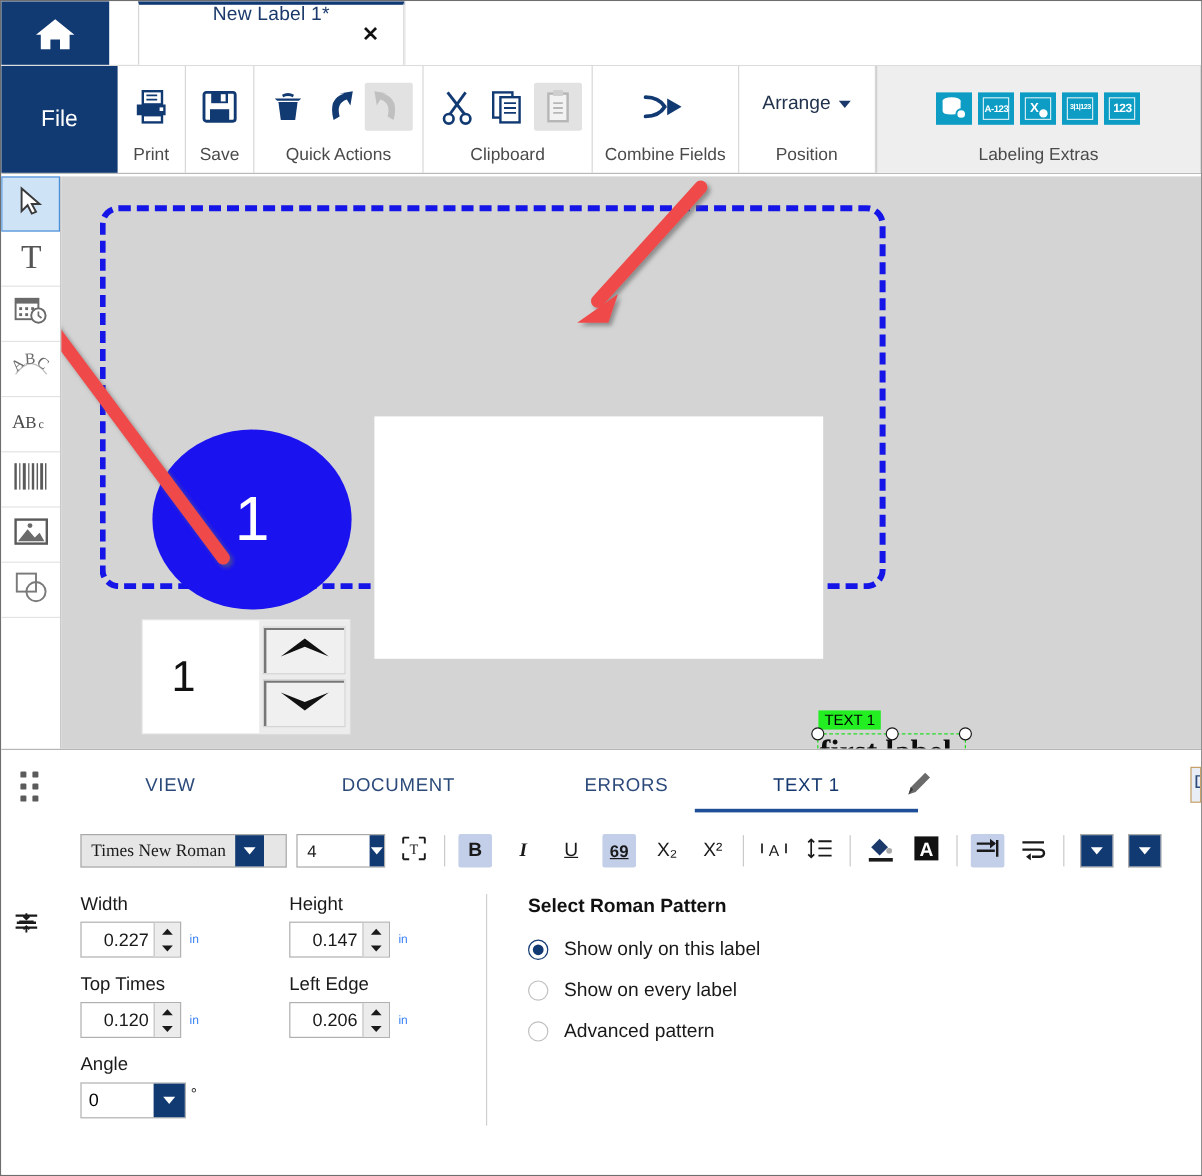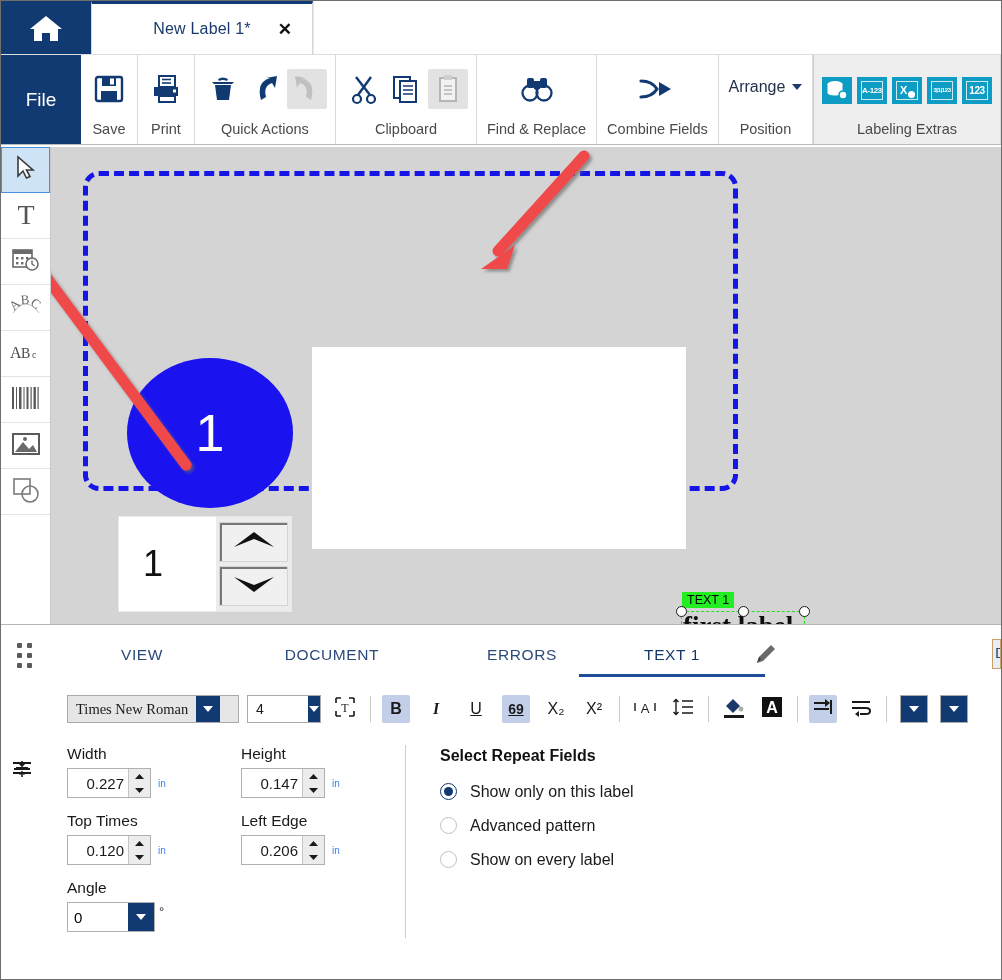--- a/index.html
+++ b/index.html
@@ -28,26 +28,26 @@
     position:relative;
   }
   .home-btn {
     width:90px; background:#123a72;
     display:flex; align-items:center; justify-content:center;
     cursor:pointer;
   }
   .home-btn svg { display:block; }
   .doc-tab {
     width:222px;
-    margin-left:0;
+    margin-left:24px;
     background:#ffffff;
     border:1px solid #d6d6d6;
     border-top:3px solid #123a72;
     border-bottom:none;
-    display:flex; align-items:center; justify-content:center;
+    display:flex; align-items:flex-start; justify-content:center;
     position:relative;
     cursor:pointer;
   }
   .doc-tab .tab-title {
     font-size:16px; color:#1b3a6b; letter-spacing:.2px;
   }
   .doc-tab .tab-close {
     position:absolute; right:20px; top:50%; transform:translateY(-50%);
     font-size:17px; color:#111; font-weight:600; cursor:pointer;
     line-height:1;
@@ -306,54 +306,54 @@
     </div>
     <div class="doc-tab">
       <span class="tab-title">New Label 1*</span>
       <span class="tab-close">✕</span>
     </div>
     <div class="tab-rest"></div>
   </div>
 
   <div class="ribbon">
     <div class="file-btn">File</div>
-
-    <div class="rgroup">
-      <div class="icons">
-        <div class="ribbon-icon">
-          <svg width="34" height="34" viewBox="0 0 34 34">
-            <rect x="4" y="5" width="26" height="24" rx="2" fill="none" stroke="#123a72" stroke-width="2.4"></rect>
-            <rect x="10" y="5" width="14" height="9" fill="#123a72"></rect>
-            <rect x="9" y="19" width="16" height="10" fill="#123a72"></rect>
-            <rect x="18" y="6.5" width="4" height="6" fill="#ffffff"></rect>
-          </svg>
-        </div>
-      </div>
-      <div class="glabel">Save</div>
-    </div>
 
     <div class="rgroup">
       <div class="icons">
         <div class="ribbon-icon">
           <svg width="34" height="34" viewBox="0 0 34 34">
             <rect x="10" y="4" width="16" height="11" fill="none" stroke="#123a72" stroke-width="2"></rect>
             <line x1="13" y1="7.5" x2="22" y2="7.5" stroke="#123a72" stroke-width="1.6"></line>
             <line x1="13" y1="11" x2="22" y2="11" stroke="#123a72" stroke-width="1.6"></line>
             <path d="M5 15 h24 v9 h-24 z" fill="#123a72"></path>
             <rect x="24" y="17.5" width="3" height="3" fill="#ffffff"></rect>
             <rect x="10" y="24" width="16" height="6" fill="none" stroke="#123a72" stroke-width="2"></rect>
           </svg>
         </div>
       </div>
       <div class="glabel">Print</div>
     </div>
 
     <div class="rgroup">
       <div class="icons">
         <div class="ribbon-icon">
+          <svg width="34" height="34" viewBox="0 0 34 34">
+            <rect x="4" y="5" width="26" height="24" rx="2" fill="none" stroke="#123a72" stroke-width="2.4"></rect>
+            <rect x="10" y="5" width="14" height="9" fill="#123a72"></rect>
+            <rect x="9" y="19" width="16" height="10" fill="#123a72"></rect>
+            <rect x="18" y="6.5" width="4" height="6" fill="#ffffff"></rect>
+          </svg>
+        </div>
+      </div>
+      <div class="glabel">Save</div>
+    </div>
+
+    <div class="rgroup">
+      <div class="icons">
+        <div class="ribbon-icon">
           <svg width="32" height="32" viewBox="0 0 32 32">
             <path d="M5 9 h22 l-2 2 h-18 z" fill="#123a72"></path>
             <path d="M11 6 q5 -3 10 0 l-1 2 q-4 -2 -8 0 z" fill="#123a72"></path>
             <path d="M8 12 h16 l-2 15 h-12 z" fill="#123a72"></path>
           </svg>
         </div>
         <div class="ribbon-icon">
           <svg width="30" height="32" viewBox="0 0 30 32">
             <path d="M20 5 q-14 4 -9 22 l5 -3 q-3 -11 6 -14 l3 5 l2 -12 l-11 2 z" fill="#123a72"></path>
           </svg>
@@ -392,34 +392,20 @@
             <rect x="11" y="2" width="8" height="5" fill="#cfcfcf"></rect>
             <line x1="11" y1="13" x2="19" y2="13" stroke="#b6b6b6" stroke-width="1.5"></line>
             <line x1="11" y1="17" x2="19" y2="17" stroke="#b6b6b6" stroke-width="1.5"></line>
             <line x1="11" y1="21" x2="19" y2="21" stroke="#b6b6b6" stroke-width="1.5"></line>
           </svg>
         </div>
       </div>
       <div class="glabel">Clipboard</div>
     </div>
 
-    <div class="rgroup">
-      <div class="icons">
-        <div class="ribbon-icon">
-          <svg width="34" height="32" viewBox="0 0 34 32">
-            <circle cx="10" cy="20" r="7.5" fill="none" stroke="#123a72" stroke-width="2.3"></circle>
-            <circle cx="24" cy="20" r="7.5" fill="none" stroke="#123a72" stroke-width="2.3"></circle>
-            <rect x="7" y="5" width="7" height="10" rx="2" fill="#123a72"></rect>
-            <rect x="20" y="5" width="7" height="10" rx="2" fill="#123a72"></rect>
-            <rect x="14" y="8" width="6" height="8" fill="#123a72"></rect>
-          </svg>
-        </div>
-      </div>
-      <div class="glabel">Find &amp; Replace</div>
-    </div>
 
     <div class="rgroup">
       <div class="icons">
         <div class="ribbon-icon">
           <svg width="40" height="30" viewBox="0 0 40 30">
             <path d="M4 7 q11 0 16 8 M4 23 q11 0 16 -8" fill="none" stroke="#123a72" stroke-width="3.2" stroke-linecap="round"></path>
             <path d="M22 8 l12 7 l-12 7 z" fill="#123a72"></path>
           </svg>
         </div>
       </div>
@@ -858,30 +844,30 @@
                     <i class="caret-w"></i>
                   </div>
               </div>
               <span class="deg">°</span>
             </div>
           </div>
         </div>
       </div>
 
       <div class="rcol">
-        <div class="rtitle">Select Repeat Fields</div>
+        <div class="rtitle">Select Roman Pattern</div>
 
         <div class="radio-row">
           <span class="radio sel"></span>
           <span class="radio-lbl">Show only on this label</span>
         </div>
         <div class="radio-row">
           <span class="radio"></span>
-          <span class="radio-lbl">Advanced pattern</span>
+          <span class="radio-lbl">Show on every label</span>
         </div>
         <div class="radio-row">
           <span class="radio"></span>
-          <span class="radio-lbl">Show on every label</span>
+          <span class="radio-lbl">Advanced pattern</span>
         </div>
       </div>
     </div>
   </div>
 </div>
 
 </body></html>

